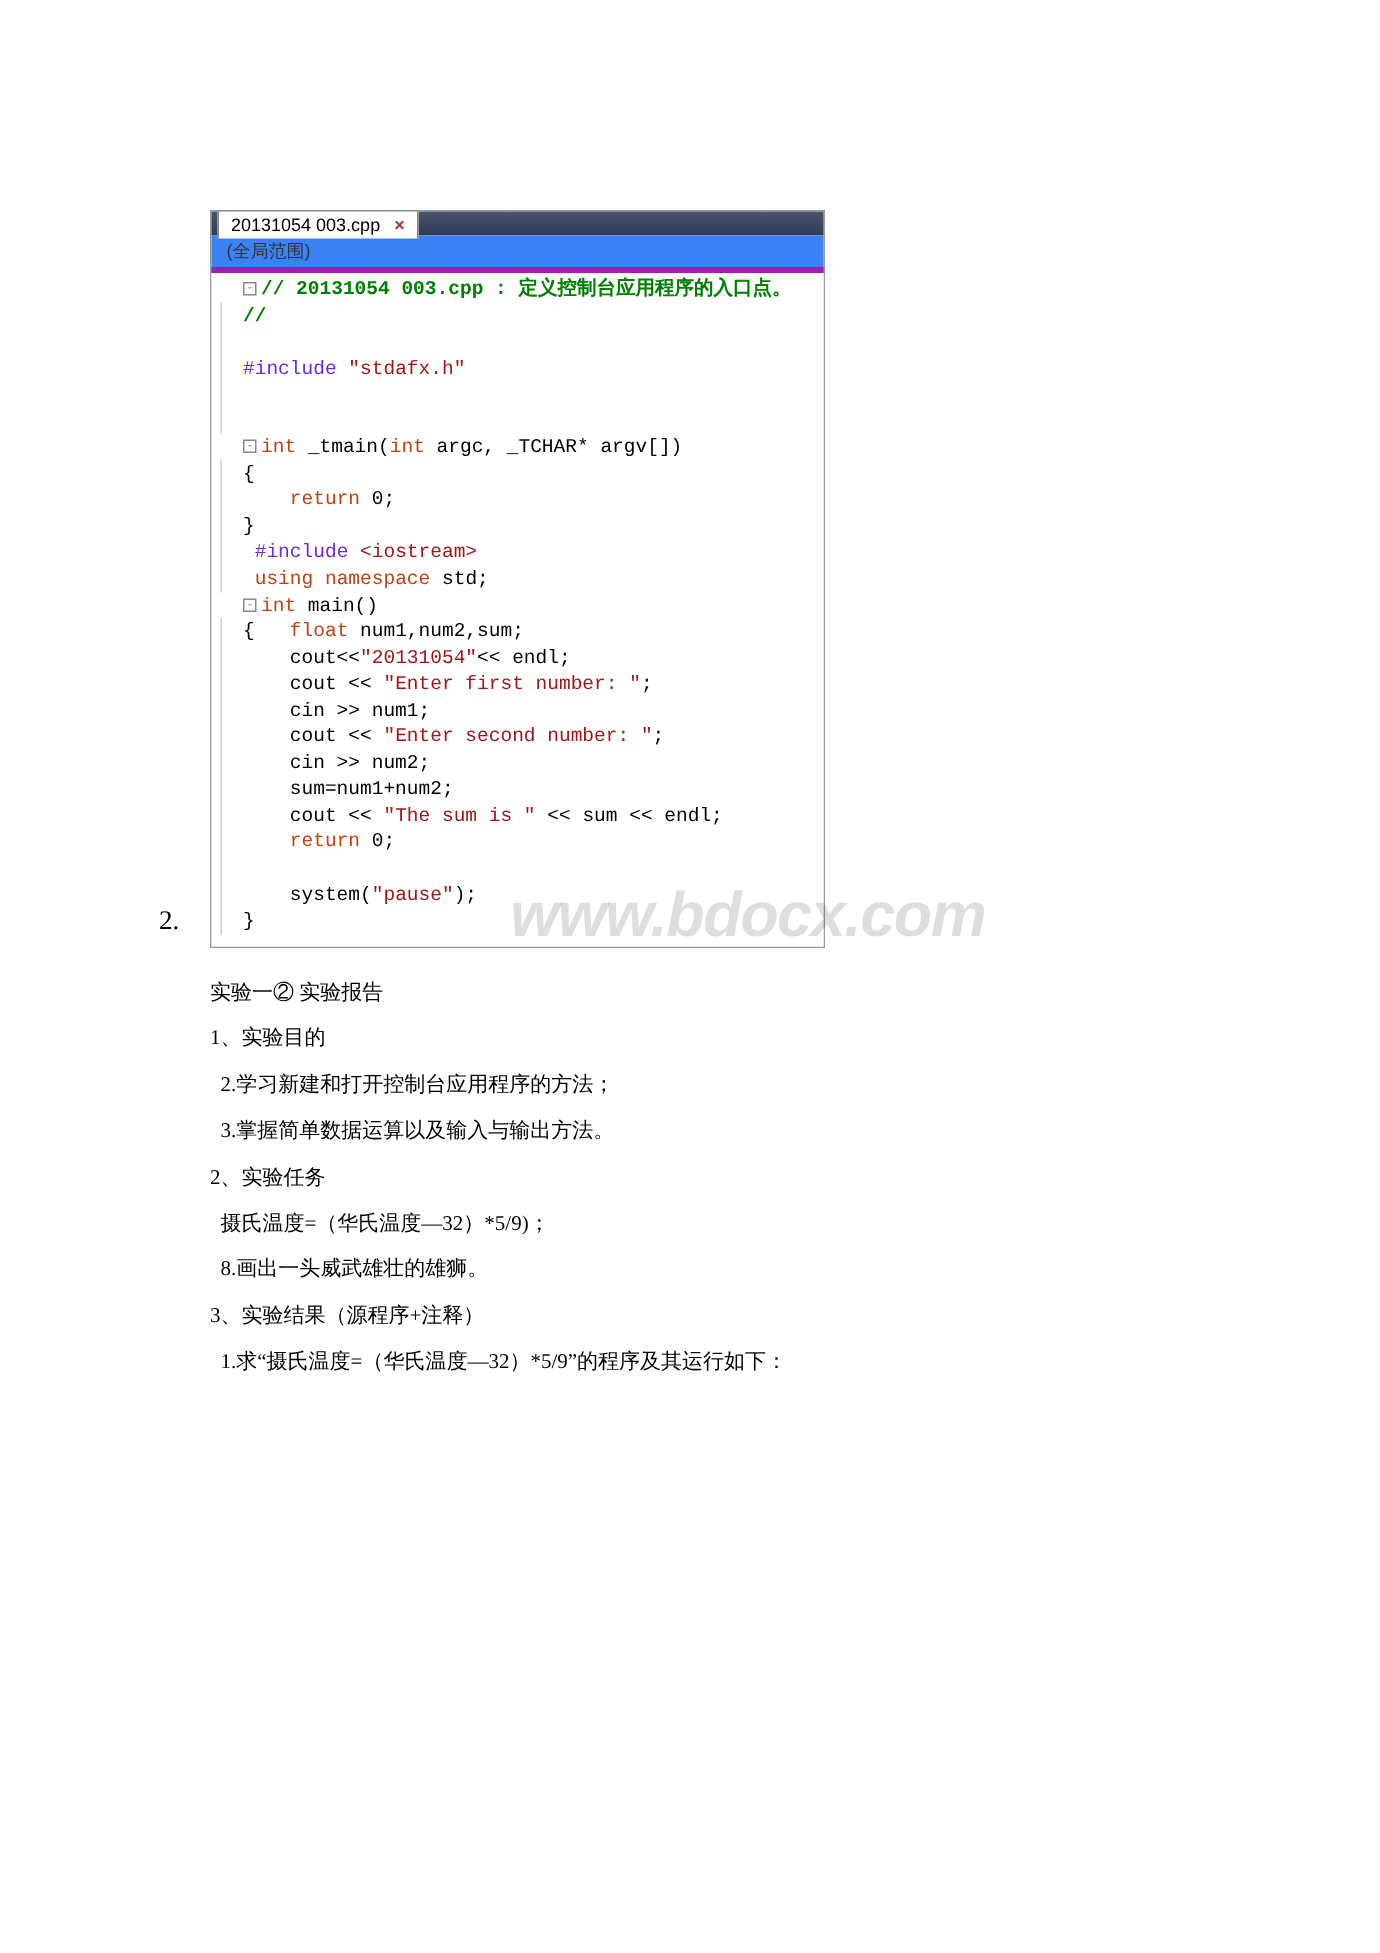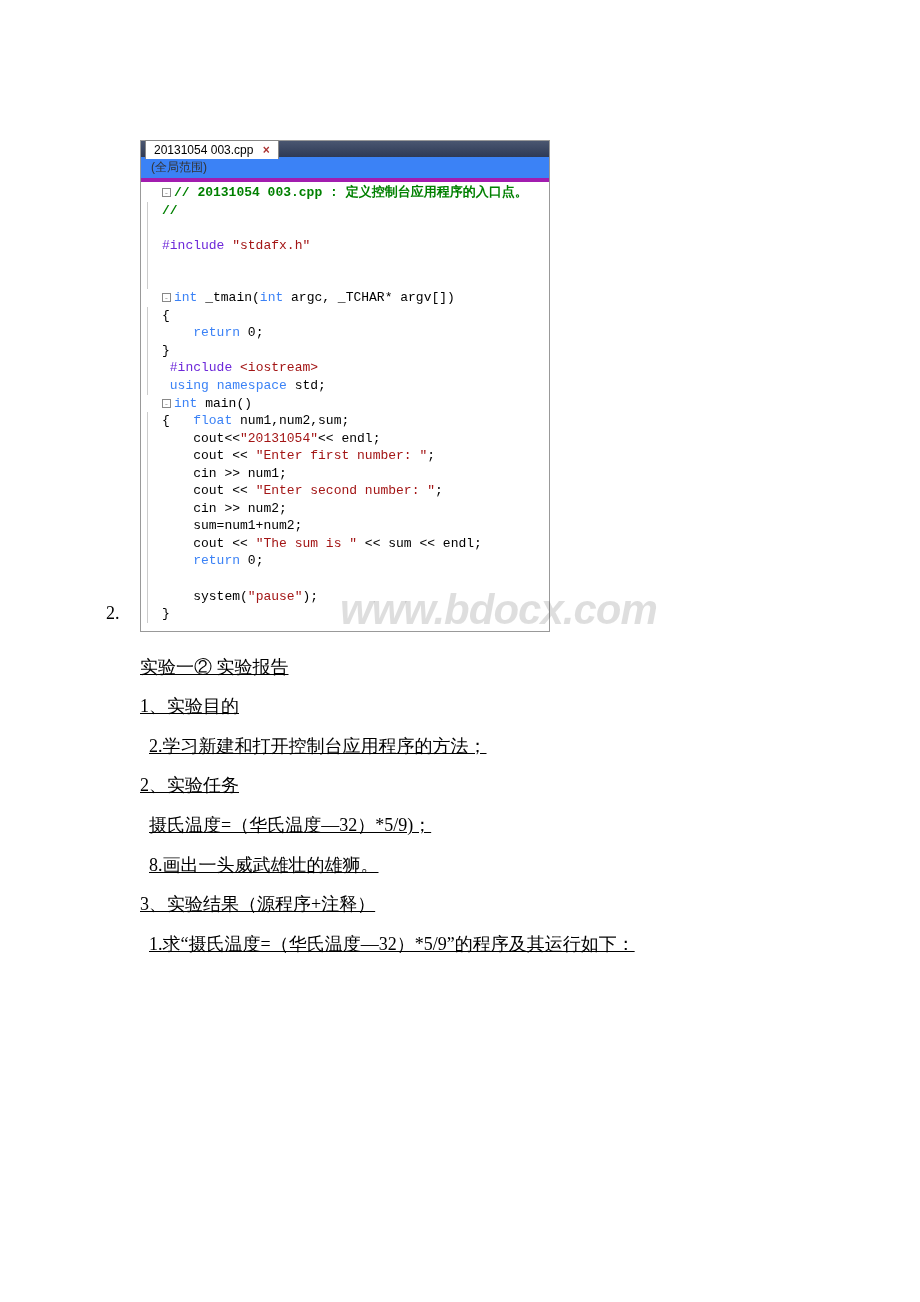--- a/index.html
+++ b/index.html
@@ -50,21 +50,21 @@
       background: #fff;
       font-family: Consolas, "Courier New", monospace;
       font-size: 13px;
       white-space: pre;
       padding: 2px 6px 8px 6px;
       line-height: 1.35;
       position: relative;
       color: #000;
     }
     .c-com { color: #008000; font-weight: bold; }
-    .c-kw { color: #3b82f6; font-family: Liberation Mono, monospace; }
+    .c-kw { color: #c2410c; font-family: Liberation Mono, monospace; }
     .c-ppk { color: #6d28d9; }
     .c-str { color: #a31515; }
     .fold {
       display: inline-block;
       width: 9px;
       height: 9px;
       border: 1px solid #888;
       font-size: 8px;
       line-height: 7px;
       text-align: center;
@@ -128,24 +128,23 @@
       background: #000;
       color: #eee;
       font-family: "NSimSun", "Courier New", monospace;
       font-size: 14px;
       white-space: pre;
       padding: 2px 4px 4px 4px;
       line-height: 1.3;
     }
     .body-text {
       margin-top: 16px;
-      font-size: 18px;
+      font-size: 14px;
       line-height: 2.2;
       color: #000;
-      text-decoration: underline;
     }
     .body-text p {
       margin: 0;
     }
     .indent { text-indent: 0.5em; }
   </style>
 </head>
 <body>
 
 <div class="page">
@@ -165,20 +164,21 @@
     </div>
     <span class="num-marker">2.</span>
     <span class="watermark">www.bdocx.com</span>
   </div>
 
 
   <div class="body-text">
     <p>实验一② 实验报告</p>
     <p>1、实验目的</p>
     <p class="indent">2.学习新建和打开控制台应用程序的方法；</p>
+    <p class="indent">3.掌握简单数据运算以及输入与输出方法。</p>
     <p>2、实验任务</p>
     <p class="indent">摄氏温度=（华氏温度—32）*5/9)；</p>
     <p class="indent">8.画出一头威武雄壮的雄狮。</p>
     <p>3、实验结果（源程序+注释）</p>
     <p class="indent">1.求“摄氏温度=（华氏温度—32）*5/9”的程序及其运行如下：</p>
   </div>
 
 </div>
 
 </body></html>

